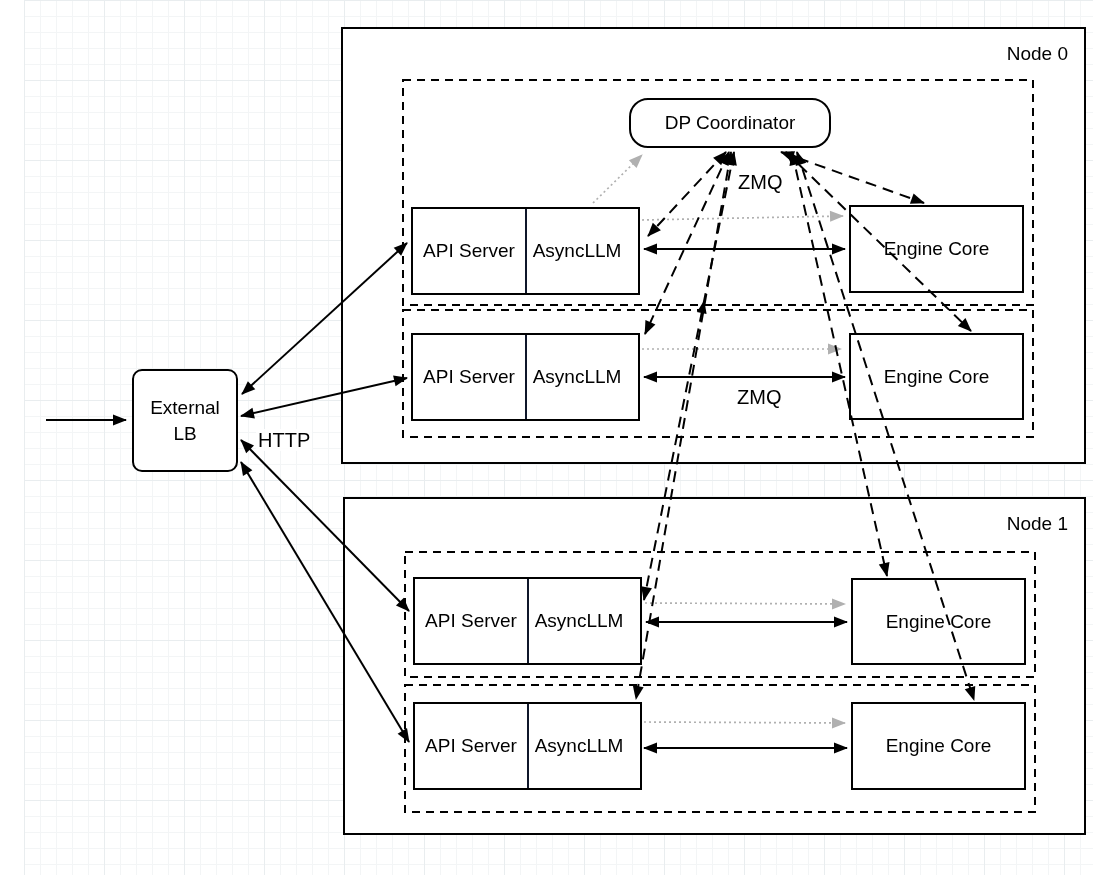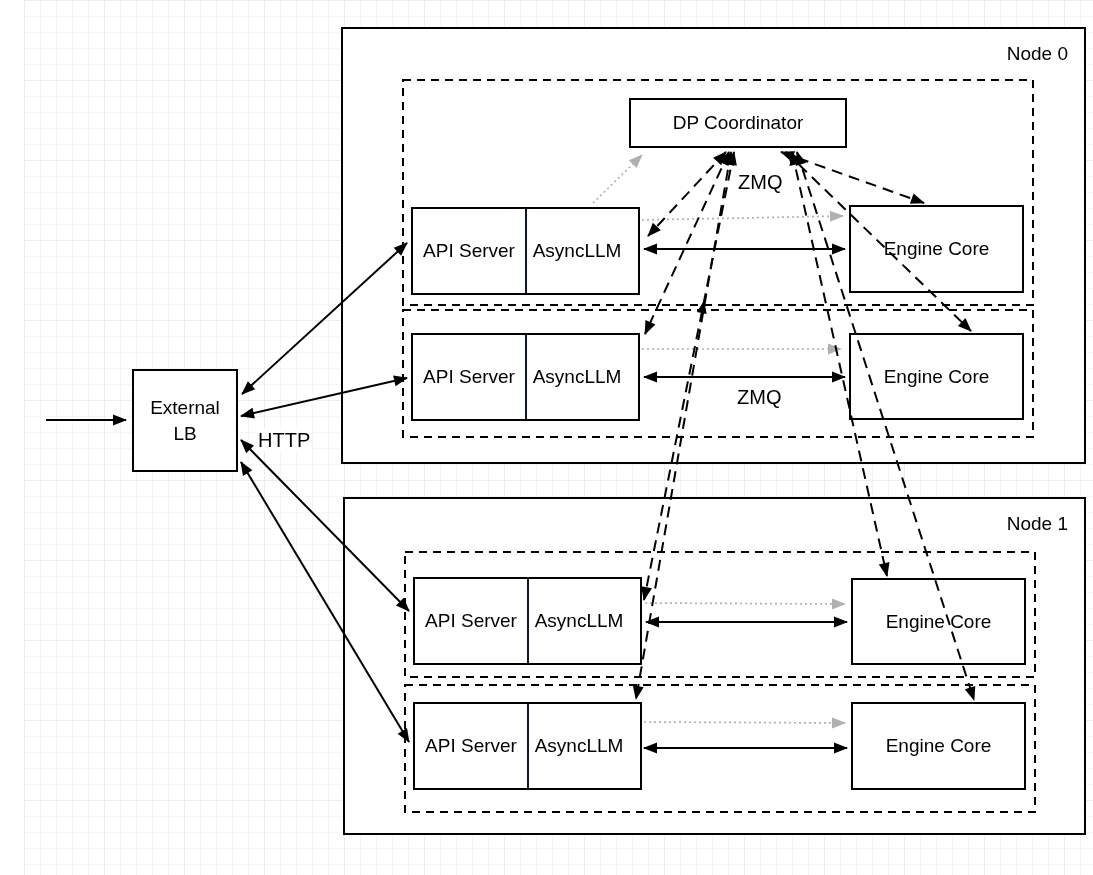--- a/index.html
+++ b/index.html
@@ -86,25 +86,25 @@
 <div class="canvas">
 
   <div class="node" style="left:317px;top:27px;width:745px;height:437px;">
     <div class="node-label">Node 0</div>
   </div>
 
   <div class="node" style="left:319px;top:497px;width:743px;height:338px;">
     <div class="node-label">Node 1</div>
   </div>
 
-  <div class="lb-box" style="left:108px;top:369px;width:106px;height:103px;">
+  <div class="lb-box" style="left:108px;top:369px;width:106px;height:103px;border-radius:10px;">
     <span style="display:inline-block;width:80px;">External LB</span>
   </div>
 
-  <div class="box" style="left:605px;top:98px;width:218px;height:50px;">
+  <div class="box" style="left:605px;top:98px;width:202px;height:50px;border-radius:19px;">
     <span>DP Coordinator</span>
   </div>
 
   <div class="pairbox" style="left:387px;top:207px;width:229px;height:88px;">
     <div class="cell api">API Server</div>
     <div class="cell llm">AsyncLLM</div>
   </div>
 
   <div class="box" style="left:825px;top:205px;width:175px;height:88px;">
     <span>Engine Core</span>

